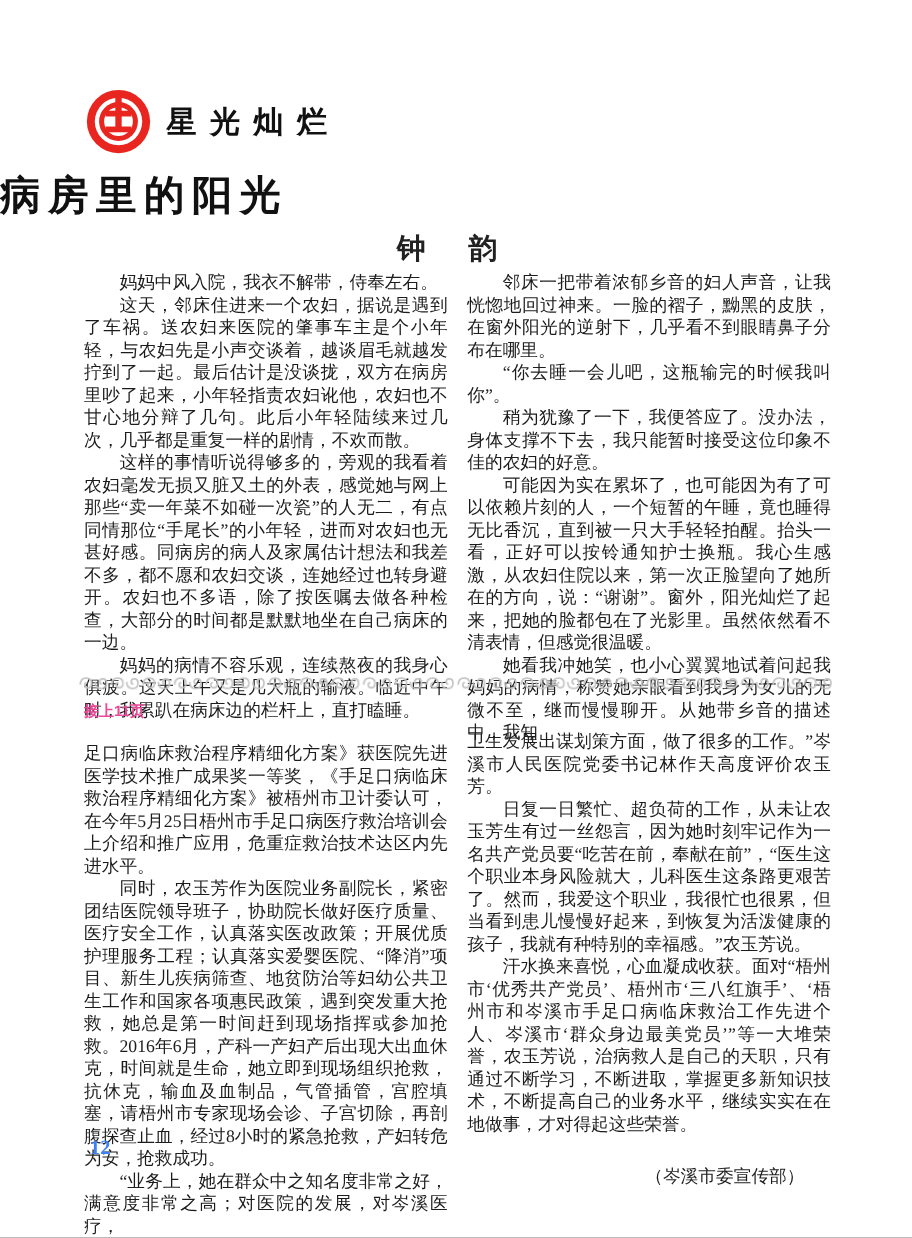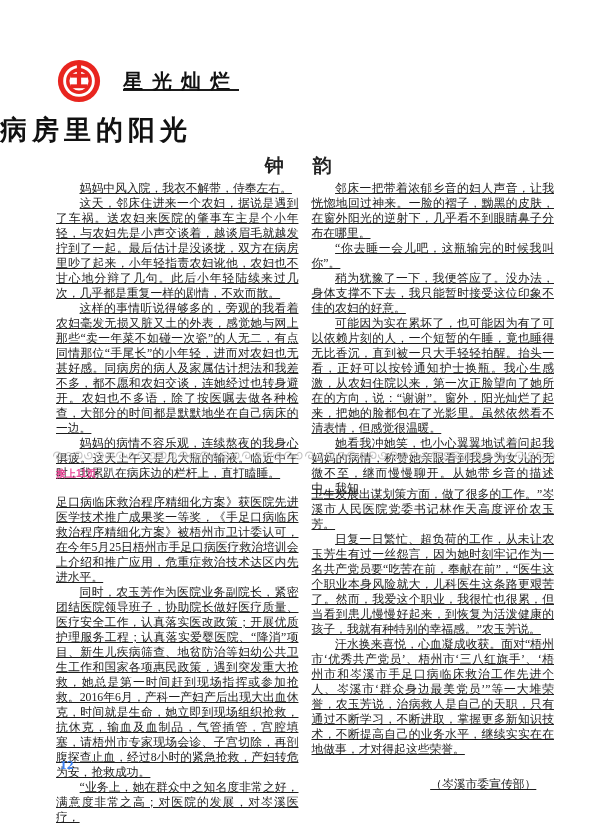--- a/index.html
+++ b/index.html
@@ -5,42 +5,41 @@
   html,body{margin:0;padding:0;background:#888;}
   .page{
     position:relative;
     width:608px;height:825px;
     background:#ffffff;
     font-family:"Liberation Serif","DejaVu Serif",serif;
     color:#1c1c1c;
     overflow:hidden;
   }
   
-  .masthead{position:absolute;top:58px;left:56px;display:flex;align-items:center;gap:21px;text-decoration:underline;}
+  .masthead{position:absolute;top:58px;left:56px;display:flex;align-items:center;gap:9px;}
   .logo{width:46px;height:46px;display:block;}
   .logo-text{font-size:20px;font-weight:bold;letter-spacing:9px;color:#111;white-space:nowrap;}
   
   .title{position:absolute;top:112px;left:0;width:100%;
          font-size:27px;font-weight:bold;letter-spacing:5px;color:#111;}
   .author{position:absolute;top:153px;left:0;width:100%;text-align:center;
           font-size:19px;font-weight:bold;letter-spacing:12px;color:#222;}
   
   .article{position:absolute;left:56px;width:498px;display:flex;gap:13px;}
   .article-1{top:181px;}
   .article-2{top:487px;}
   .col{flex:1;min-width:0;}
   .col-left-2{padding-top:8px;}
   .col p{
     margin:0;
     font-size:11.8px;
     line-height:15px;
     text-align:justify;
     text-indent:2em;
     color:#1c1c1c;
-    text-decoration:underline;
   }
   .col p.noindent{text-indent:0;}
   .col p.byline{text-align:right;text-indent:0;padding-right:1.5em;margin-top:20px;}
   
   .cont-header{position:absolute;top:467px;left:56px;font-size:10px;font-weight:bold;
                font-family:"Liberation Sans","DejaVu Sans",sans-serif;color:#ec4899;}
   
   .divider{position:absolute;top:450px;left:52px;width:504px;height:11px;}
   
   .page-number{position:absolute;top:757px;left:60px;font-size:13.5px;font-weight:bold;color:#3b82f6;}

